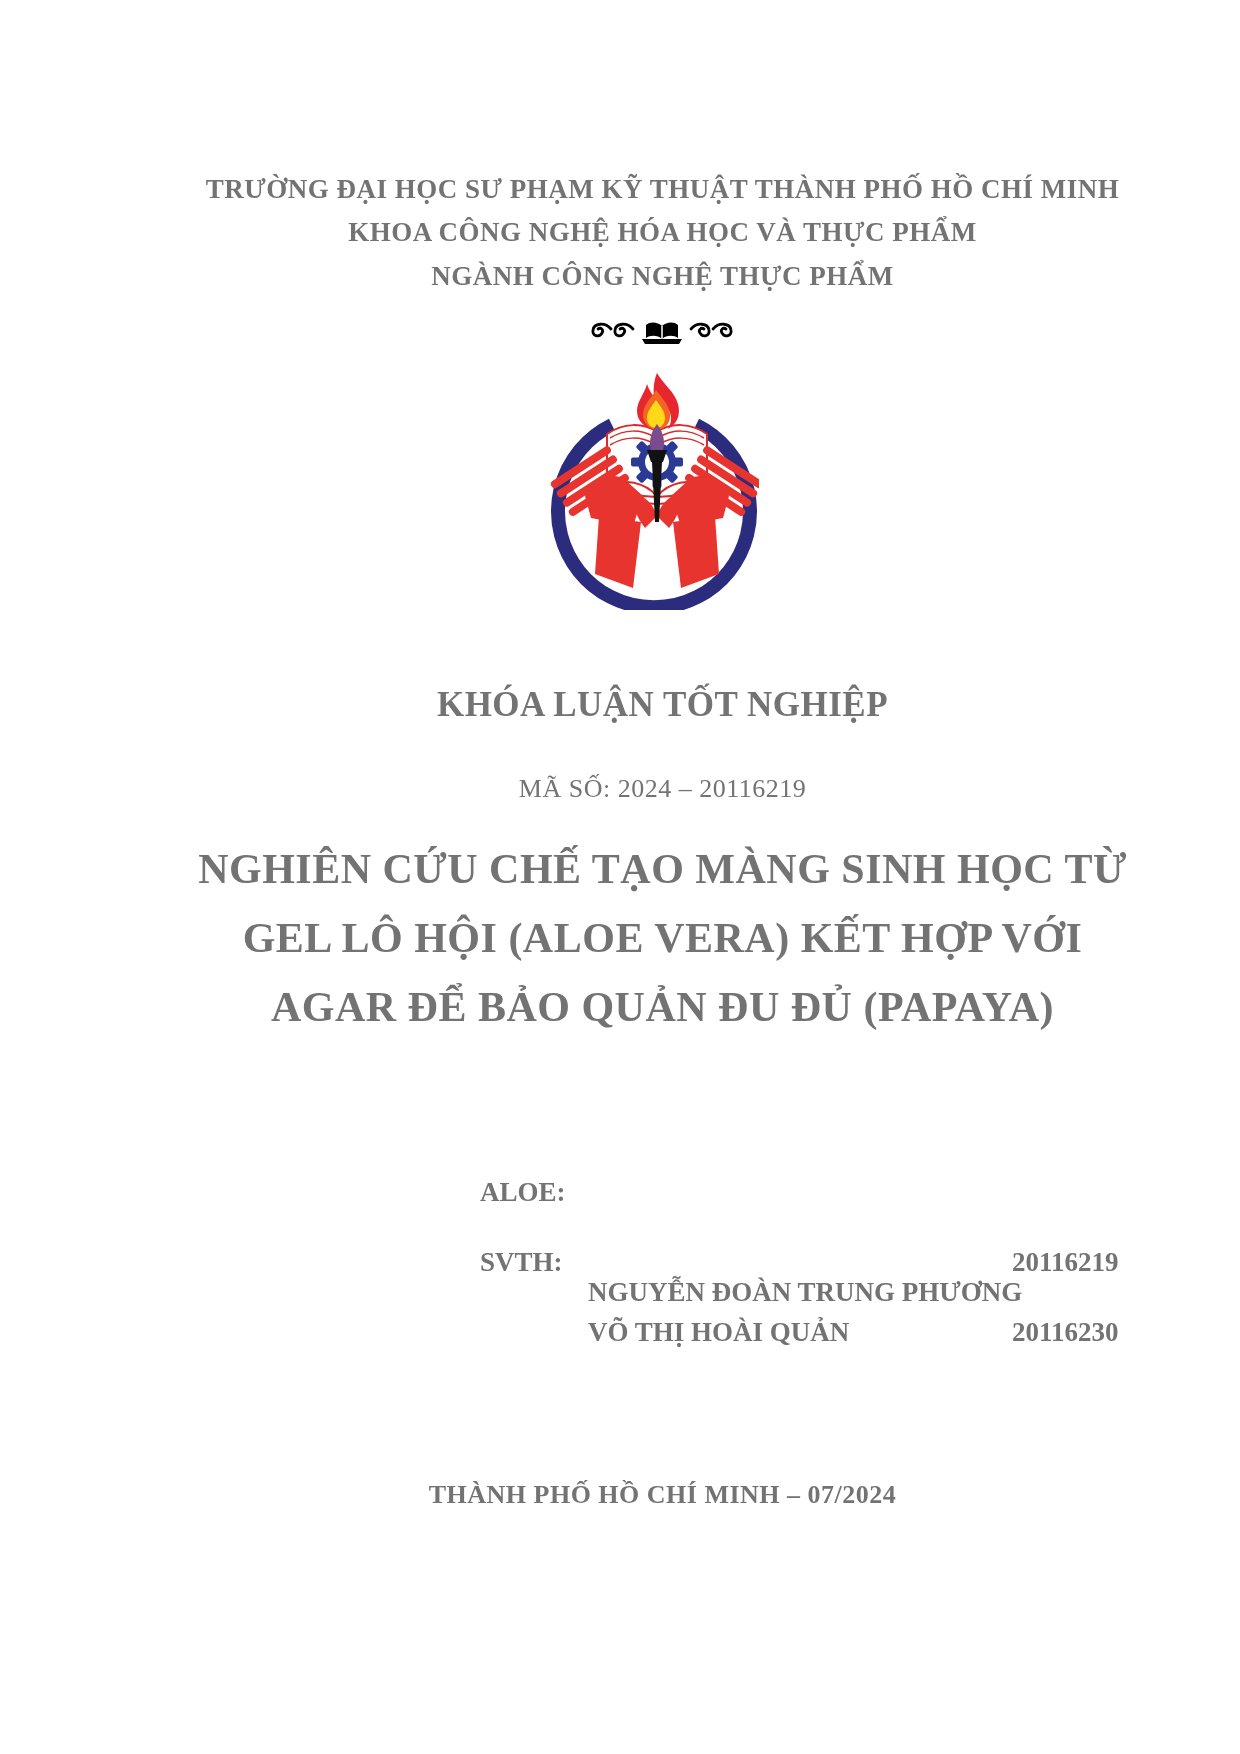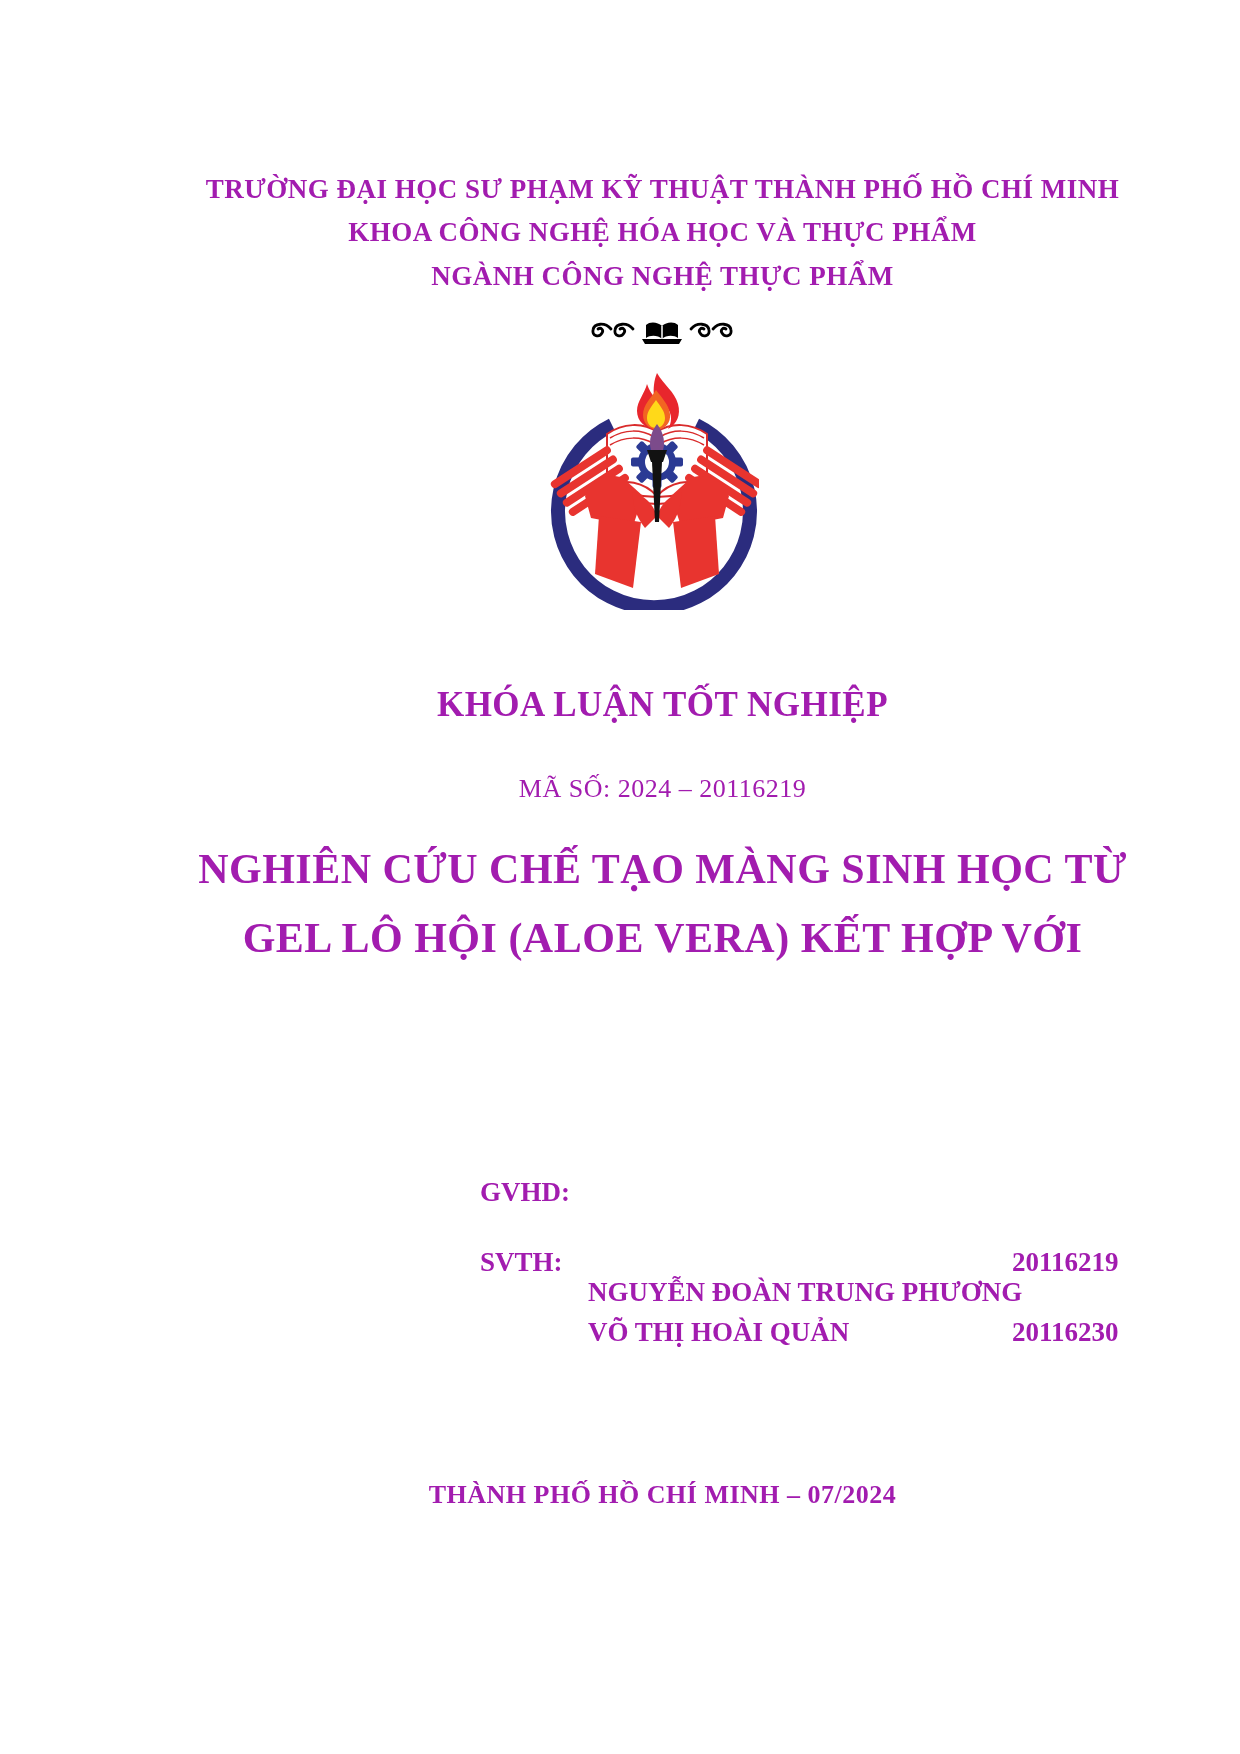--- a/index.html
+++ b/index.html
@@ -2,21 +2,21 @@
 <html><head>
 <meta charset="utf-8">
 <style>
   html,body{margin:0;padding:0;background:#ffffff;}
   .page{
     position:relative;
     width:1240px;height:1754px;
     background:#ffffff;
     overflow:hidden;
     font-family:"Liberation Serif","DejaVu Serif",serif;
-    color:#a21caf;
+    color:#737373;
   }
   .cline{
     position:absolute;left:85px;right:0;
     text-align:center;
     font-weight:bold;
     line-height:1.15;
     white-space:nowrap;
   }
   .hdr{font-size:27px;letter-spacing:0.5px;}
   .thesis-type{font-size:35px;letter-spacing:0.5px;}
@@ -114,22 +114,23 @@
         <path d="M103 92 L 113 92 L 110 152 L 106 152 Z"></path>
       </g>
     </g>
   </svg>
 
   <div class="cline thesis-type" style="top:685px;">KHÓA LUẬN TỐT NGHIỆP</div>
   <div class="cline thesis-code" style="top:762px;">MÃ SỐ: 2024 – 20116219</div>
 
   <div class="cline title-line" style="top:845px;">NGHIÊN CỨU CHẾ TẠO MÀNG SINH HỌC TỪ</div>
   <div class="cline title-line" style="top:914px;">GEL LÔ HỘI (ALOE VERA) KẾT HỢP VỚI</div>
+  <div class="cline title-line" style="top:983px;">AGAR ĐỂ BẢO QUẢN ĐU ĐỦ (PAPAYA)</div>
 
-  <div class="info" style="left:480px;top:1178px;">GVHD:</div>
+  <div class="info" style="left:480px;top:1178px;">ALOE:</div>
 
   <div class="info" style="left:480px;top:1248px;">SVTH:</div>
   <div class="info" style="left:588px;top:1248px;margin-top:30px;">NGUYỄN ĐOÀN TRUNG PHƯƠNG</div>
   <div class="info" style="left:1012px;top:1248px;">20116219</div>
 
   <div class="info" style="left:588px;top:1318px;">VÕ THỊ HOÀI QUẢN</div>
   <div class="info" style="left:1012px;top:1318px;">20116230</div>
 
   <div class="cline footer-line" style="top:1480px;">THÀNH PHỐ HỒ CHÍ MINH – 07/2024</div>
 

